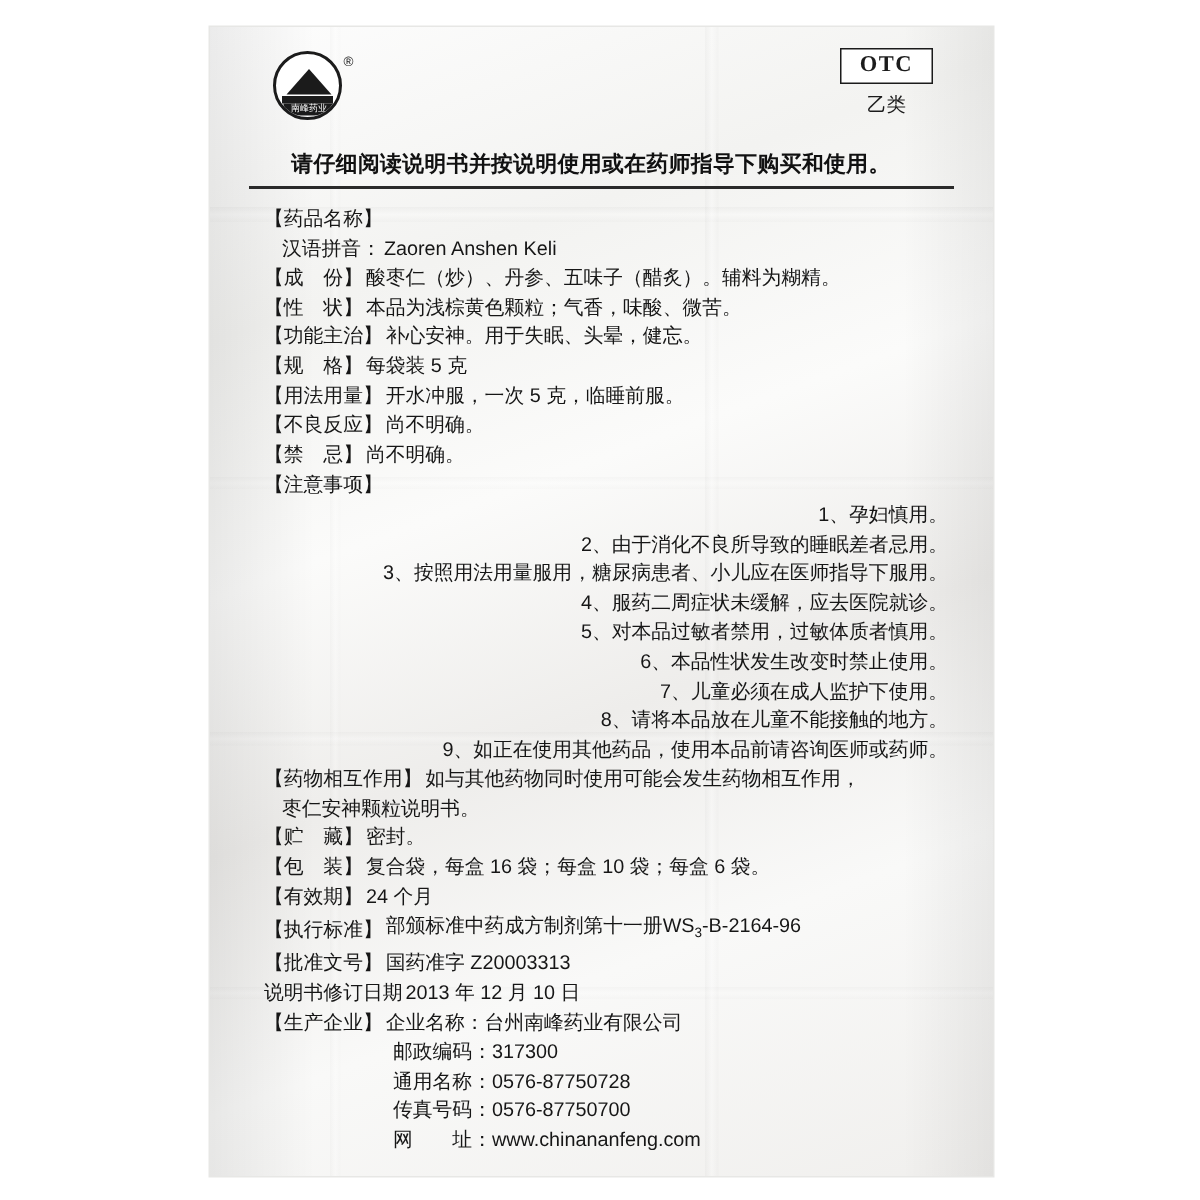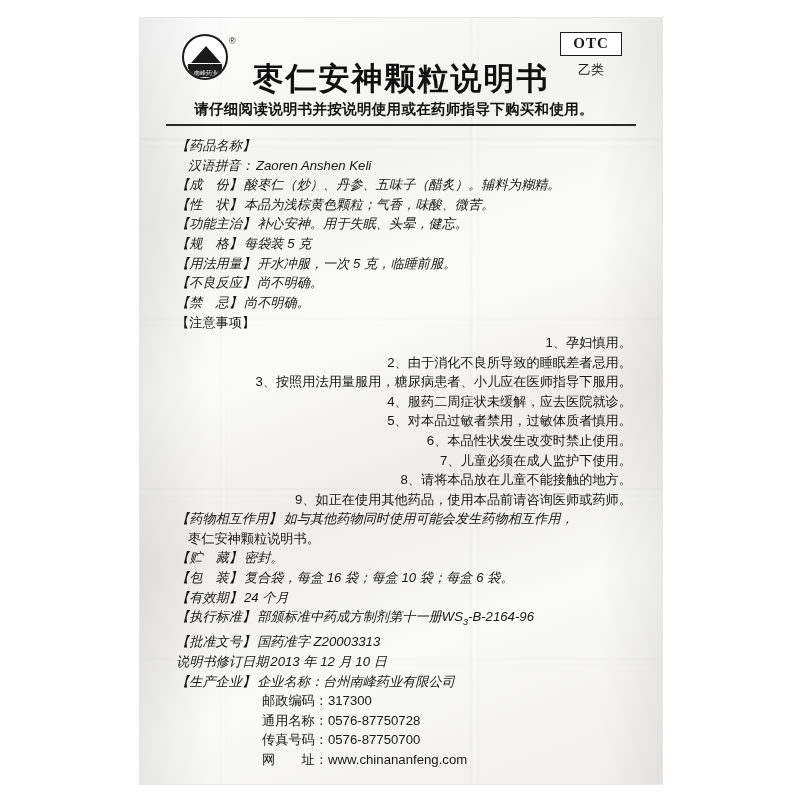--- a/index.html
+++ b/index.html
@@ -167,23 +167,22 @@
 
   
   .body {
     padding: 10px 30px 0 36px;
     font-size: 13.2px;
     line-height: 19.6px;
     color: #161616;
   }
   .row {
     display: flex;
-    align-items: flex-start;
+    align-items: center;
     white-space: nowrap;
-    font-style: italic;
   }
   .row .lbl {
     flex: 0 0 auto;
     margin-right: 2px;
   }
   .row .val {
     flex: 1 1 auto;
     white-space: nowrap;
     overflow: hidden;
   }
@@ -240,21 +239,20 @@
             <div class="label">南峰药业</div>
           </div>
           <div class="reg">®</div>
         </div>
 
         <div class="otc-box">
           <div class="otc">OTC</div>
           <div class="sub">乙类</div>
         </div>
 
-        <div class="title">枣仁安神颗粒说明书</div>
         <div class="subtitle">请仔细阅读说明书并按说明使用或在药师指导下购买和使用。</div>
         <div class="rule"></div>
       </div>
 
       <div class="body">
 
         <div class="row">
           <span class="lbl">【药品名称】</span>
           <span class="val"></span>
         </div>

